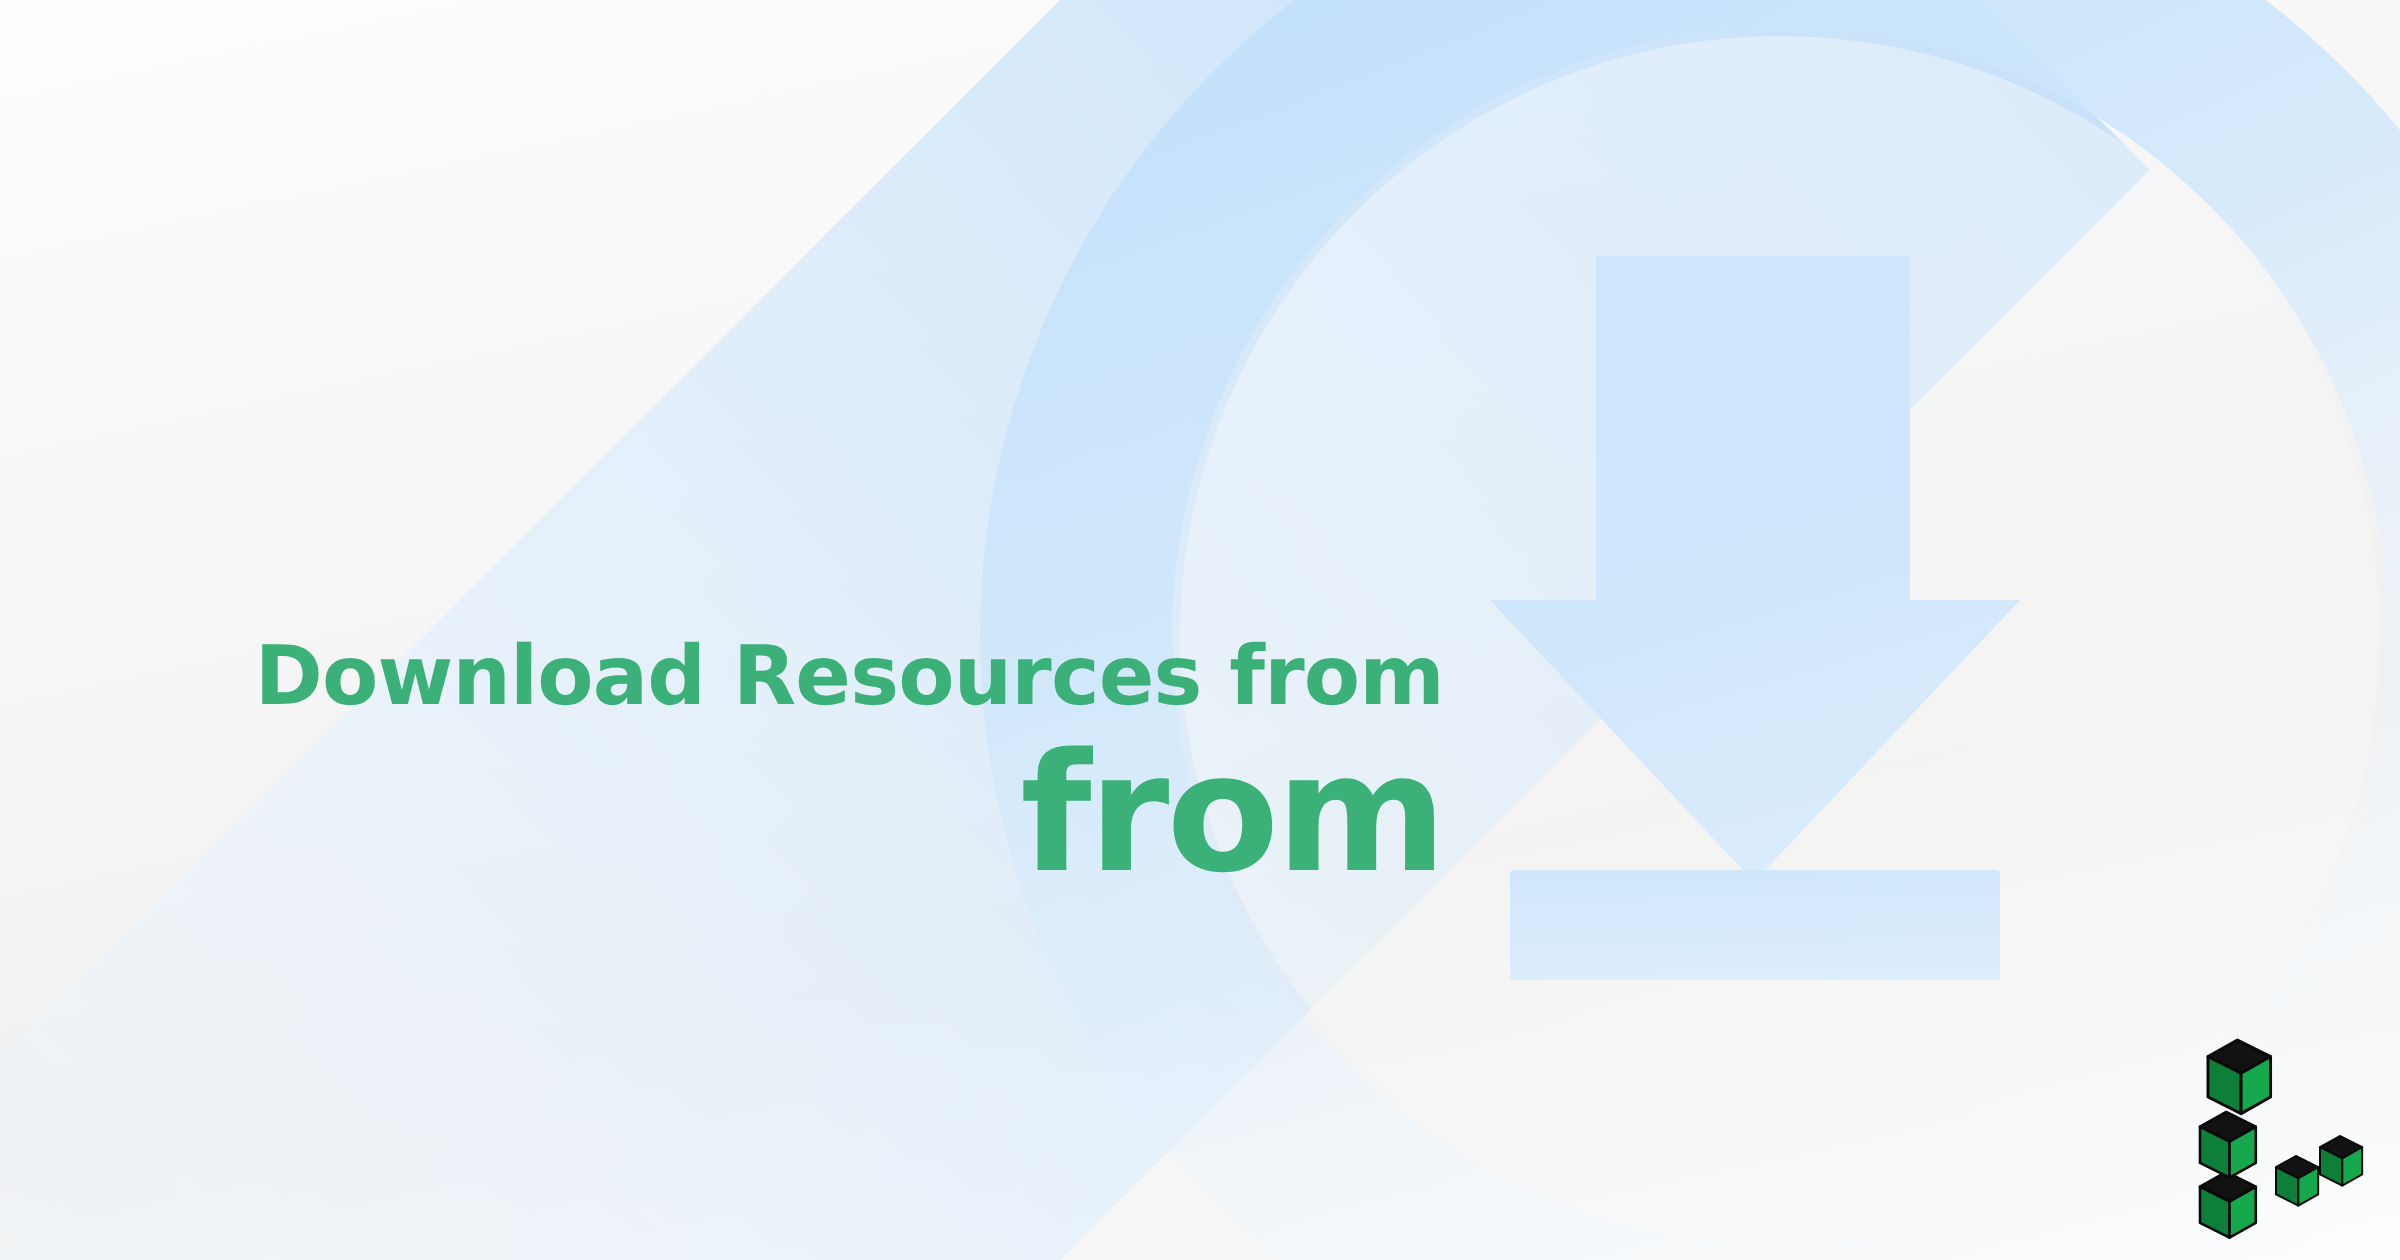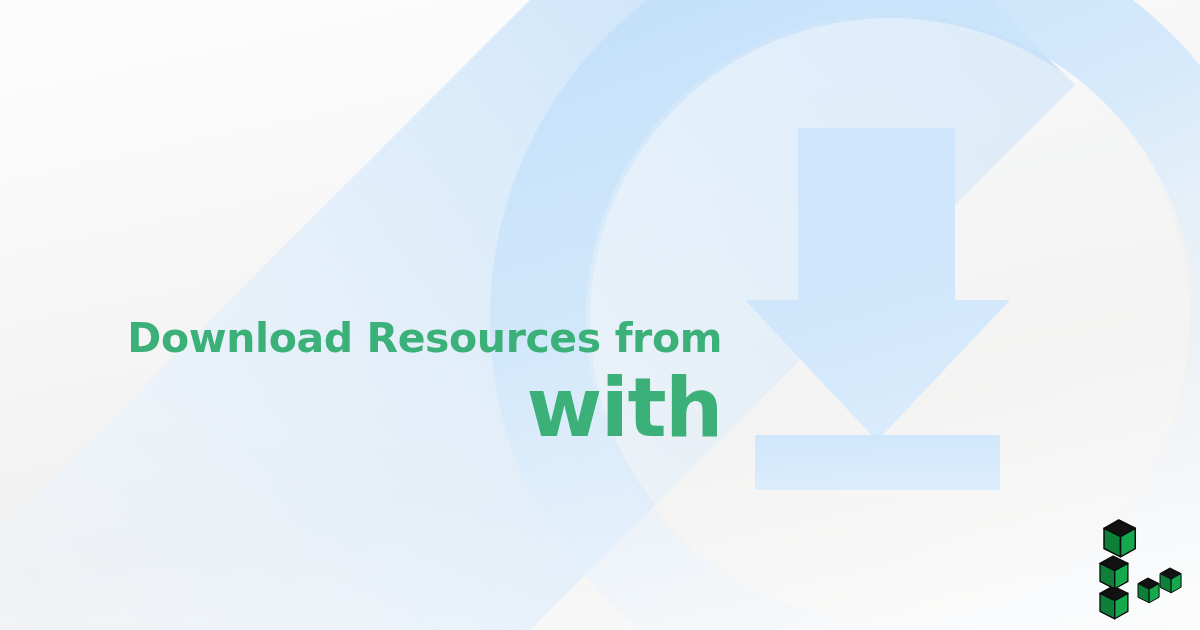--- a/index.html
+++ b/index.html
@@ -118,21 +118,21 @@
     </g>
 
     <g>
       <path d="M 798 128 L 955 128 L 955 300 L 1010 300 L 877 441 L 745 300 L 798 300 Z" fill="url(#arrowGrad)"></path>
       <rect x="755" y="435" width="245" height="55" rx="2" fill="url(#barGrad)"></rect>
     </g>
   </svg>
 
   <div class="headline">
     <span class="line line-1">Download Resources from</span>
-    <span class="keyword">with</span>
+    <span class="keyword">from</span>
   </div>
 
   <svg class="logo" viewBox="0 0 104 118" width="104" height="118" xmlns="http://www.w3.org/2000/svg">
     <defs>
       <g id="cubeShape">
 
         <path d="M 0 9 L 16 0 L 34 9 L 18 18 Z" fill="#121212" stroke="#0A0A0A" stroke-width="1.6" stroke-linejoin="round"></path>
 
         <path d="M 0 9 L 18 18 L 18 40 L 0 31 Z" fill="#0E7F38" stroke="#0A0A0A" stroke-width="1.6" stroke-linejoin="round"></path>
 

